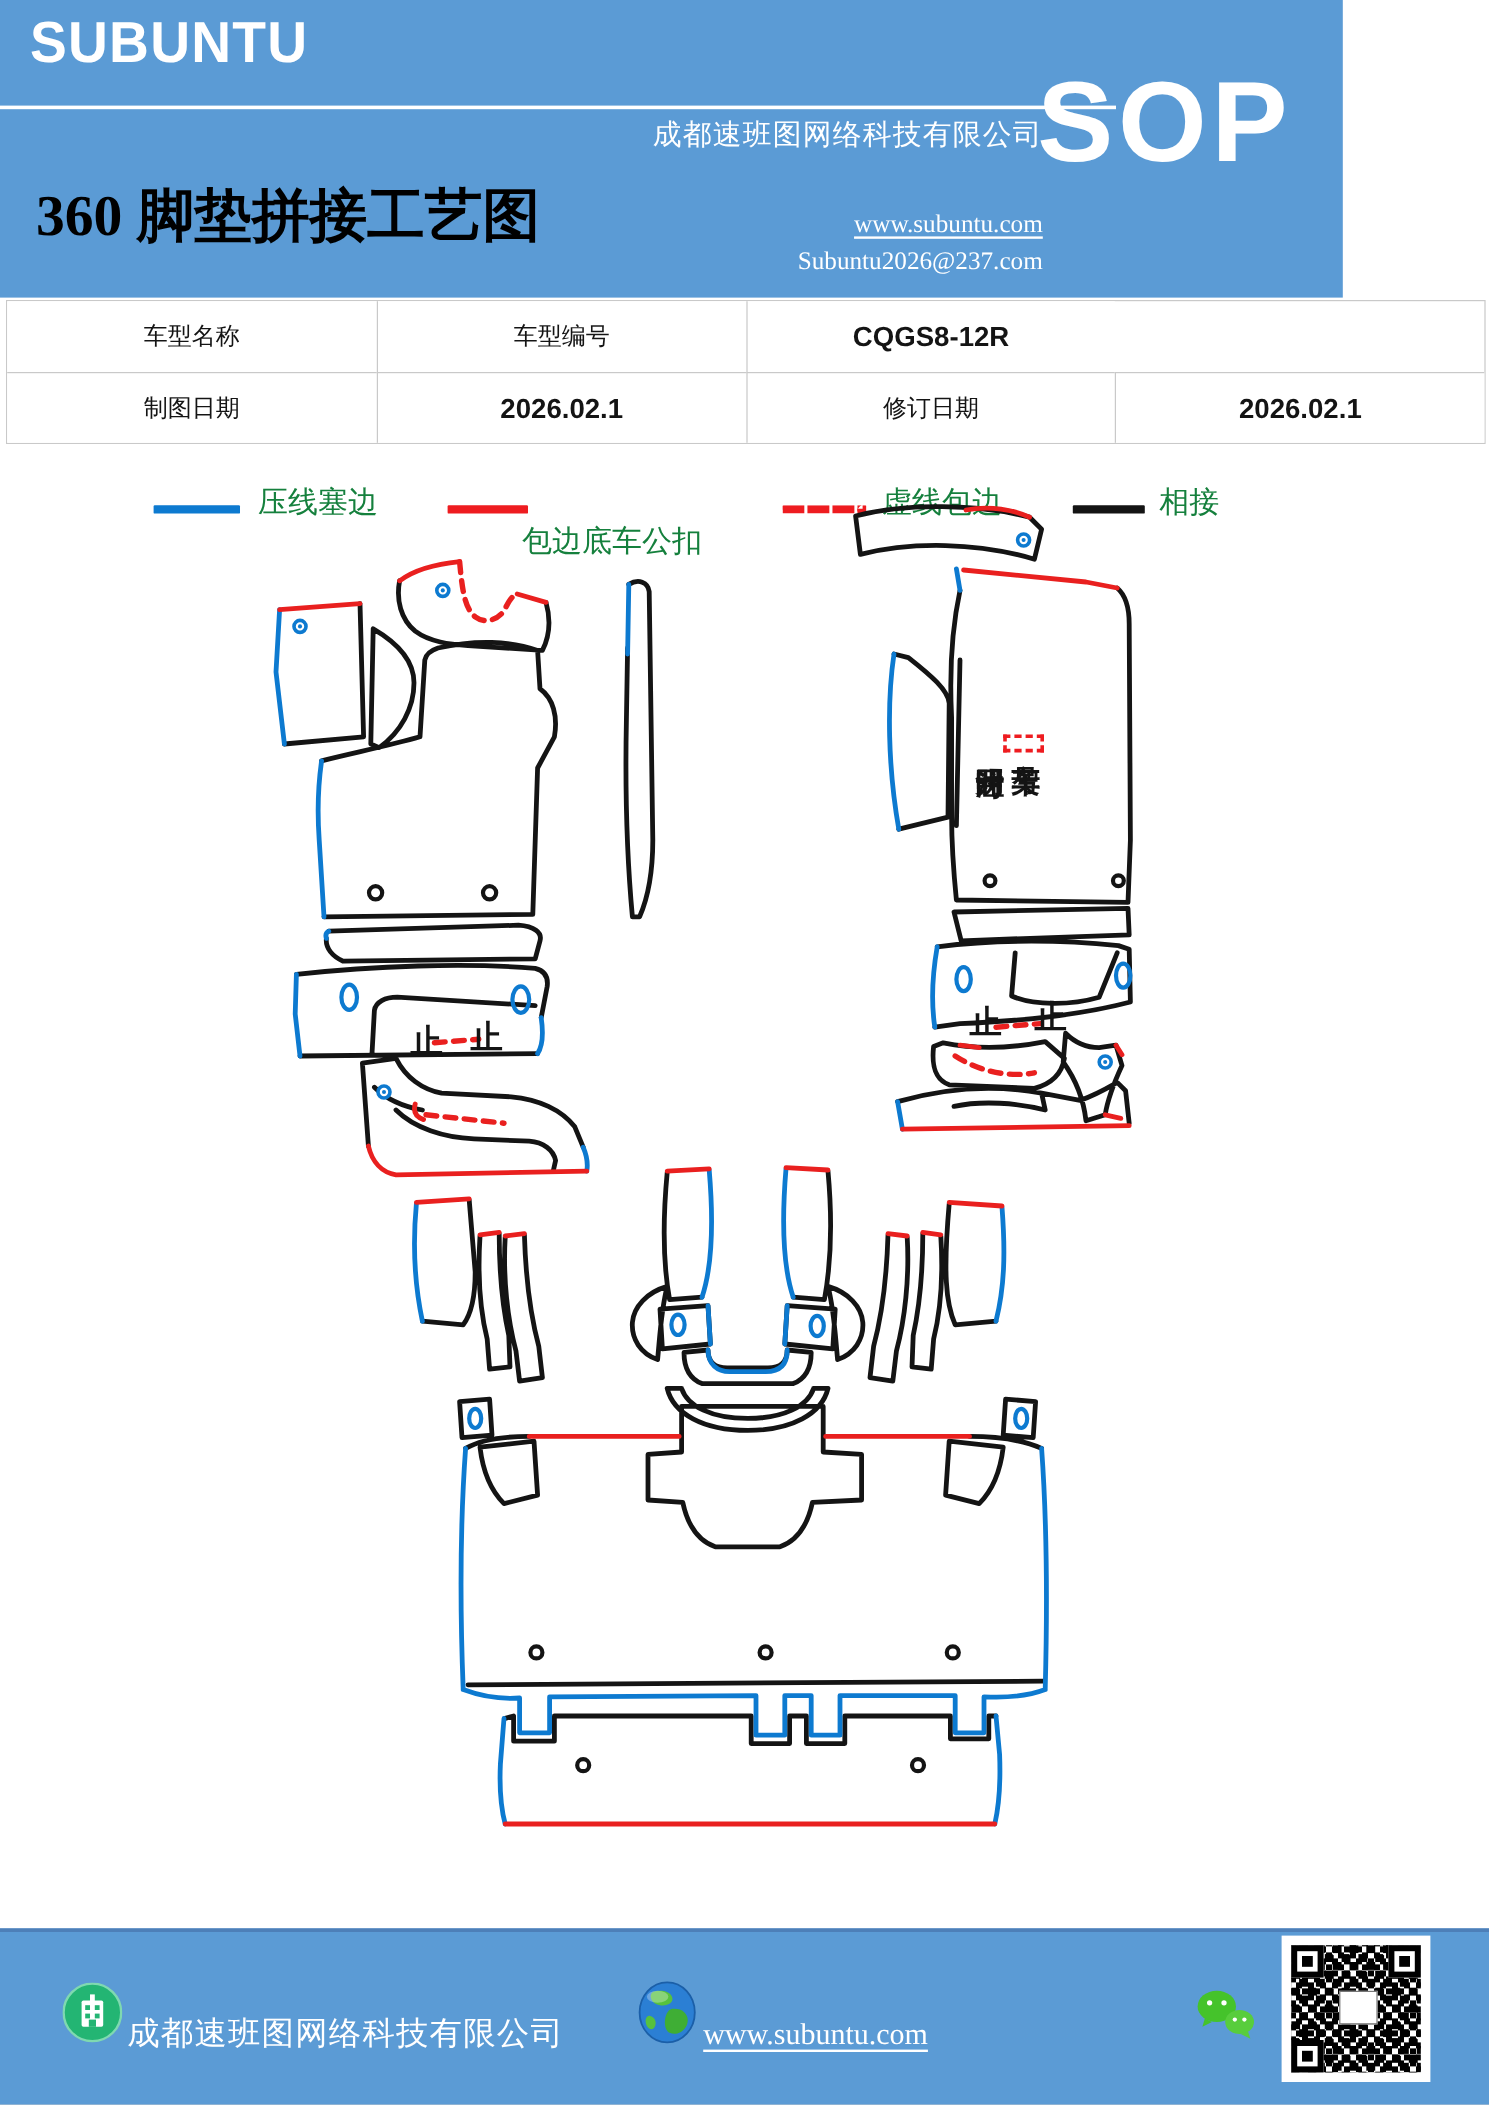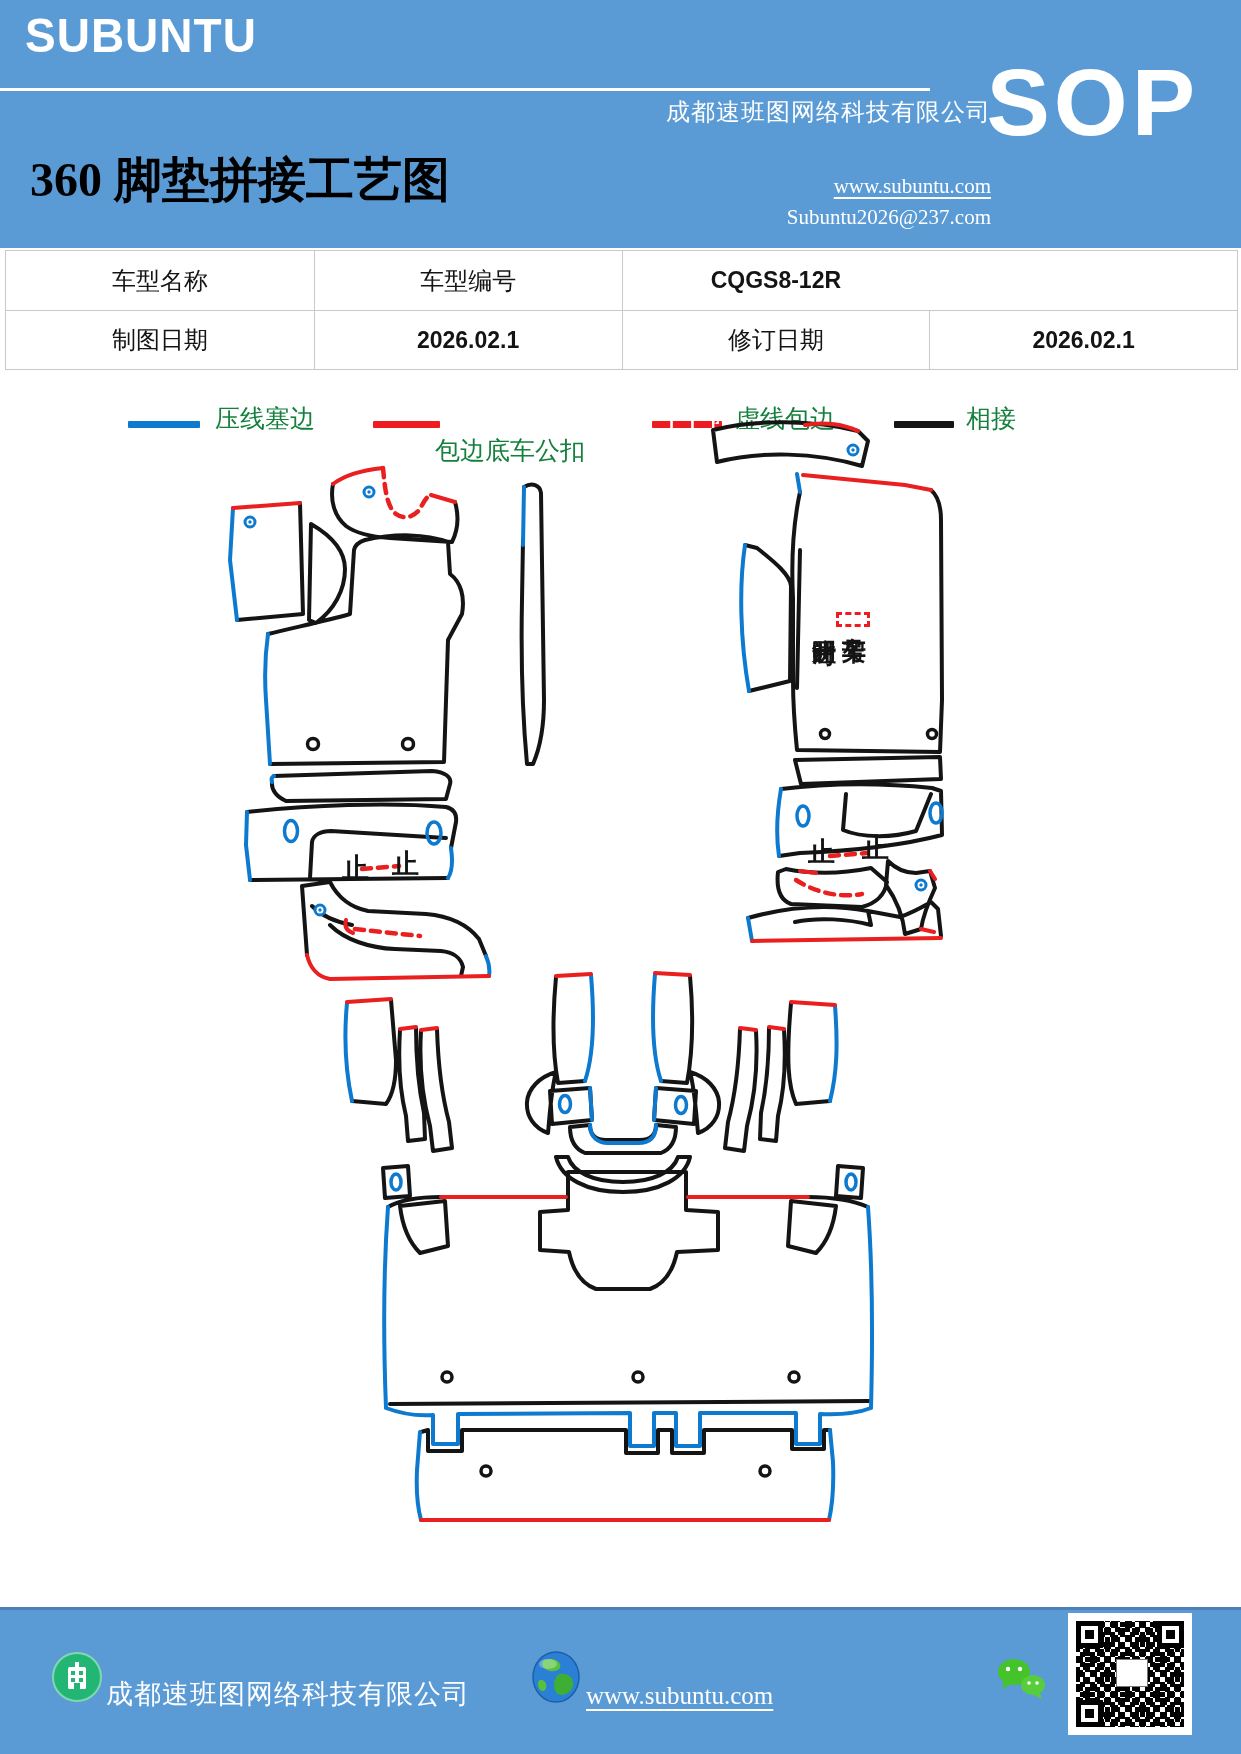--- a/index.html
+++ b/index.html
@@ -2,42 +2,42 @@
 <html><head>
 <meta charset="utf-8">
 <style>
   html,body{margin:0;padding:0;background:#888;}
   .page{
     position:relative;width:1241px;height:1754px;margin:0 auto;
     background:#ffffff;overflow:hidden;
     font-family:"Liberation Sans",sans-serif;color:#141414;
   }
   
-  .hdr{position:absolute;top:0;left:0;width:1241px;height:248px;background:#5b9bd5;}
+  .hdr{position:absolute;top:0;left:0;width:1119px;height:248px;background:#5b9bd5;}
   .hdr-logo{position:absolute;left:25px;top:8px;font-size:46px;font-weight:800;
     letter-spacing:1px;color:#fff;font-family:"Liberation Sans",sans-serif;transform:scaleY(1.05);}
   .hdr-rule{position:absolute;left:0;top:88px;width:930px;height:3px;background:#fff;}
   .hdr-title{position:absolute;left:30px;top:148px;font-size:48px;font-weight:700;
     color:#000000;font-family:"Liberation Serif",serif;}
   .hdr-right{position:absolute;right:250px;top:96px;text-align:right;color:#fff;
     font-family:"Liberation Serif",serif;}
   .hdr-company{font-size:24px;letter-spacing:1px;}
   .hdr-web{display:inline-block;margin-top:28px;font-size:21px;color:#fff;
     text-decoration:underline;text-underline-offset:4px;}
   .hdr-mail{margin-top:6px;font-size:21px;}
   .hdr-sop{position:absolute;right:42px;top:48px;font-size:95px;font-weight:700;
     color:#fff;letter-spacing:4px;font-family:"Liberation Sans",sans-serif;}
   
   .tbl{position:absolute;left:5px;top:250px;width:1231px;height:118px;
     display:grid;grid-template-rows:1fr 1fr;border:1.5px solid #c9c9c9;}
   .tbl-row{display:grid;grid-template-columns:1fr 1fr 1fr 1fr;}
   .tbl-row + .tbl-row .cell{border-top:1.5px solid #c9c9c9;}
   .cell{display:flex;align-items:center;justify-content:center;background:#fff;}
   .cell + .cell{border-left:1.5px solid #c9c9c9;}
-  .cell.lab{font-family:Liberation Sans, sans-serif;font-size:24px;}
+  .cell.lab{font-family:Liberation Sans, sans-serif;font-size:20px;}
   .cell.val{font-family:"Liberation Sans",sans-serif;font-size:23px;font-weight:600;}
   
   .legend{position:absolute;left:0;top:398px;width:1241px;height:46px;}
   .sw{position:absolute;top:23px;height:7px;border-radius:1px;}
   .sw-blue{left:128px;width:72px;background:#0d7ad0;}
   .sw-red{left:373px;width:67px;background:#ee1c20;}
   .sw-dash{left:652px;width:70px;height:0;border-top:7px dashed #ee1c20;background:none;}
   .sw-black{left:894px;width:60px;background:#141414;}
   .lg-lab{position:absolute;top:4px;font-size:25px;font-family:"Liberation Serif",serif;color:#15803d;}
   .lg1{left:215px;}.lg2{left:435px;margin-top:32px;}.lg3{left:735px;}.lg4{left:966px;}

